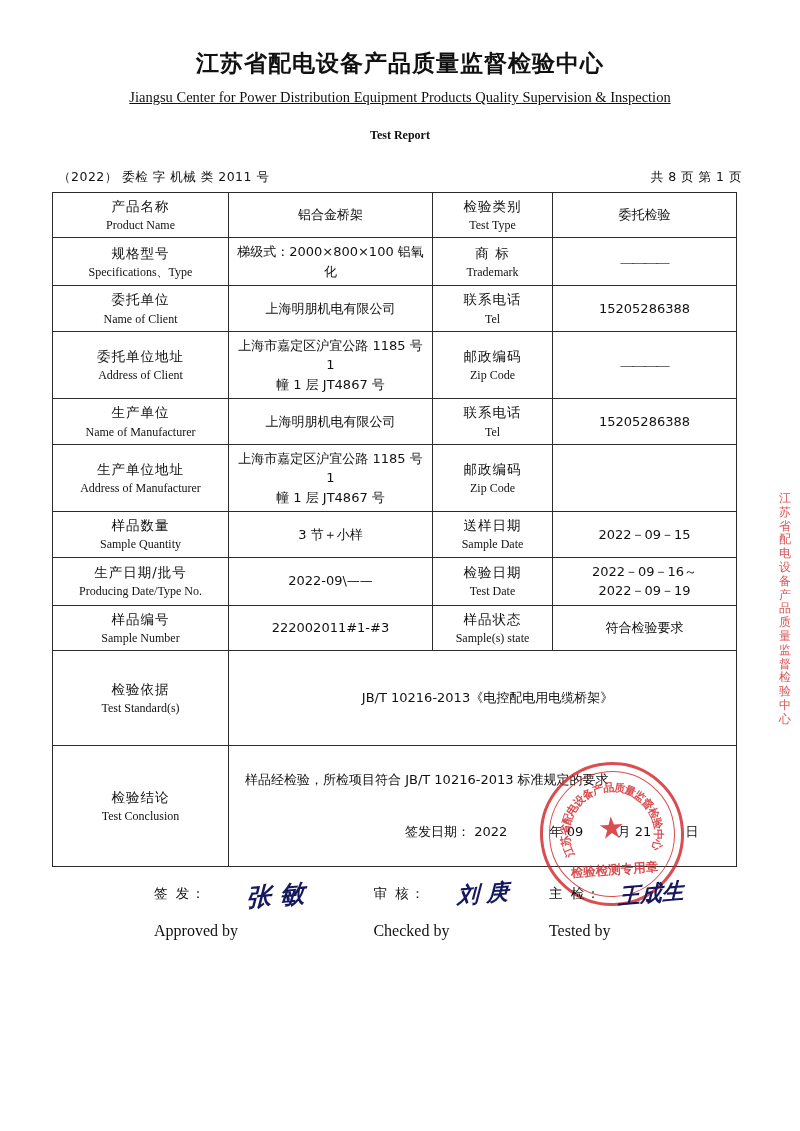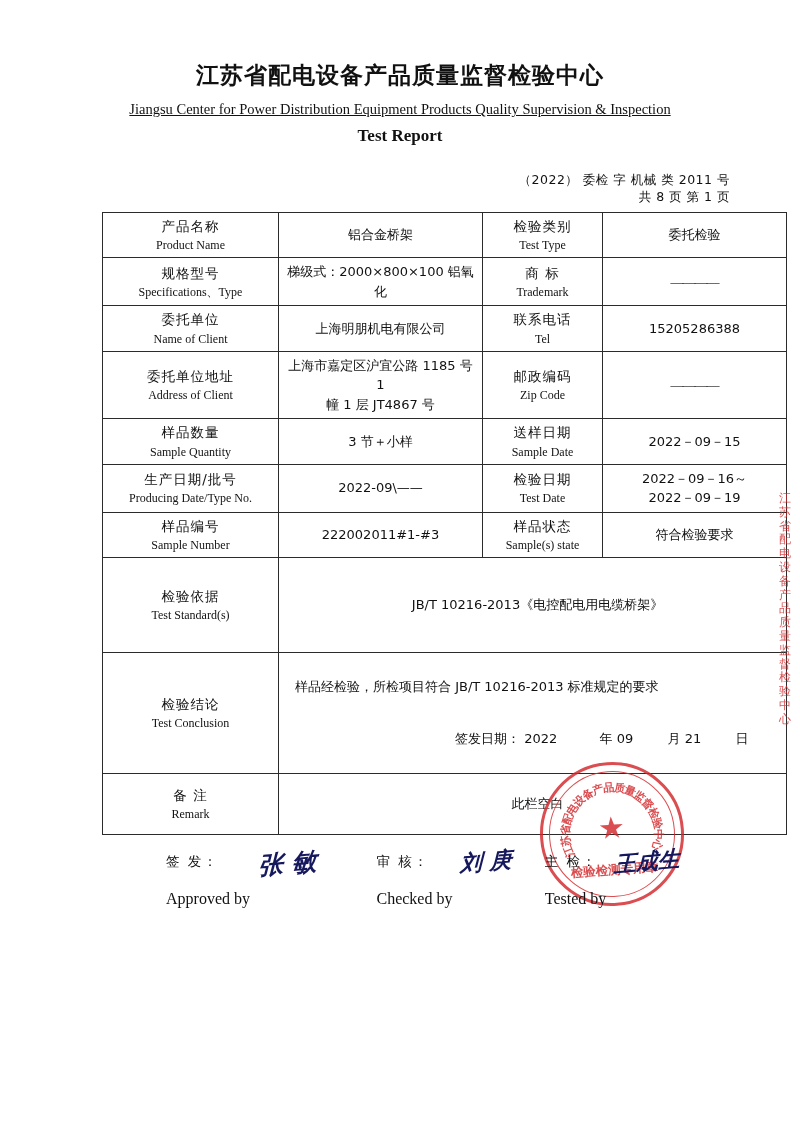--- a/index.html
+++ b/index.html
@@ -13,21 +13,21 @@
     position: relative;
     font-family: "Liberation Serif", serif;
     color: #111;
     overflow: hidden;
   }
   .page {
     position: relative;
     width: 800px;
     height: 1131px;
     box-sizing: border-box;
-    padding: 12px;
+    padding: 0;
   }
 
   
   .header {
     text-align: center;
     padding-top: 48px;
   }
   .org-cn {
     font-family: "DejaVu Sans", sans-serif;
     font-weight: bold;
@@ -43,49 +43,48 @@
     text-decoration: underline;
   }
   .report-title-cn {
     margin-top: 28px;
     font-family: "DejaVu Sans", sans-serif;
     font-weight: bold;
     font-size: 29px;
     letter-spacing: 12px;
   }
   .report-title-en {
-    margin-top: 8px;
+    margin-top: 22px;
     font-family: "Liberation Serif", serif;
     font-weight: bold;
-    font-size: 17px;
+    font-size: 12px;
   }
 
   
   .meta-row {
     margin: 26px 58px 6px 58px;
     display: flex;
     justify-content: space-between;
     align-items: flex-end;
     font-size: 13px;
-    flex-direction: column;
   }
   .meta-left {
     font-family: "DejaVu Sans", sans-serif;
     font-size: 12.5px;
     letter-spacing: 0.5px;
   }
   .meta-right {
     font-family: "DejaVu Sans", sans-serif;
     font-size: 12.5px;
     letter-spacing: 0.5px;
   }
 
   
   table.report {
-    margin: 0 90px;
+    margin: 0 52px;
     width: 684px;
     border-collapse: collapse;
     table-layout: fixed;
   }
   table.report td {
     border: 1px solid #2b2b2b;
     vertical-align: middle;
     padding: 4px 6px;
     font-size: 13px;
   }
@@ -338,21 +337,48 @@
           <span class="ln">上海市嘉定区沪宜公路 1185 号 1</span>
           <span class="ln">幢 1 层 JT4867 号</span>
         </td>
         <td class="lbl">
           <span class="cn">邮政编码</span>
           <span class="en">Zip Code</span>
         </td>
         <td class="val dash">————</td>
       </tr>
 
-
+      <tr>
+        <td class="lbl">
+          <span class="cn">生产单位</span>
+          <span class="en">Name of Manufacturer</span>
+        </td>
+        <td class="val">上海明朋机电有限公司</td>
+        <td class="lbl">
+          <span class="cn">联系电话</span>
+          <span class="en">Tel</span>
+        </td>
+        <td class="val">15205286388</td>
+      </tr>
+
+      <tr>
+        <td class="lbl">
+          <span class="cn">生产单位地址</span>
+          <span class="en">Address of Manufacturer</span>
+        </td>
+        <td class="val">
+          <span class="ln">上海市嘉定区沪宜公路 1185 号 1</span>
+          <span class="ln">幢 1 层 JT4867 号</span>
+        </td>
+        <td class="lbl">
+          <span class="cn">邮政编码</span>
+          <span class="en">Zip Code</span>
+        </td>
+        <td class="val"></td>
+      </tr>
 
       <tr>
         <td class="lbl">
           <span class="cn">样品数量</span>
           <span class="en">Sample Quantity</span>
         </td>
         <td class="val">3 节＋小样</td>
         <td class="lbl">
           <span class="cn">送样日期</span>
           <span class="en">Sample Date</span>
@@ -412,27 +438,20 @@
             <span>09</span>
             <span class="gap2"></span>
             <span>月</span>
             <span>21</span>
             <span class="gap2"></span>
             <span>日</span>
           </div>
         </td>
       </tr>
 
-      <tr>
-        <td class="lbl remark-row">
-          <span class="cn">备    注</span>
-          <span class="en">Remark</span>
-        </td>
-        <td class="val left remark-row" colspan="3">此栏空白</td>
-      </tr>
     </tbody>
   </table>
 
   <div class="seal">
     <div class="inner"></div>
     <div class="seal-ring-text">
         <span style="transform: rotate(-108deg) translate(-50%, -54px) rotate(0deg);">江</span>
         <span style="transform: rotate(-94.5deg) translate(-50%, -54px) rotate(0deg);">苏</span>
         <span style="transform: rotate(-81deg) translate(-50%, -54px) rotate(0deg);">省</span>
         <span style="transform: rotate(-67.5deg) translate(-50%, -54px) rotate(0deg);">配</span>

